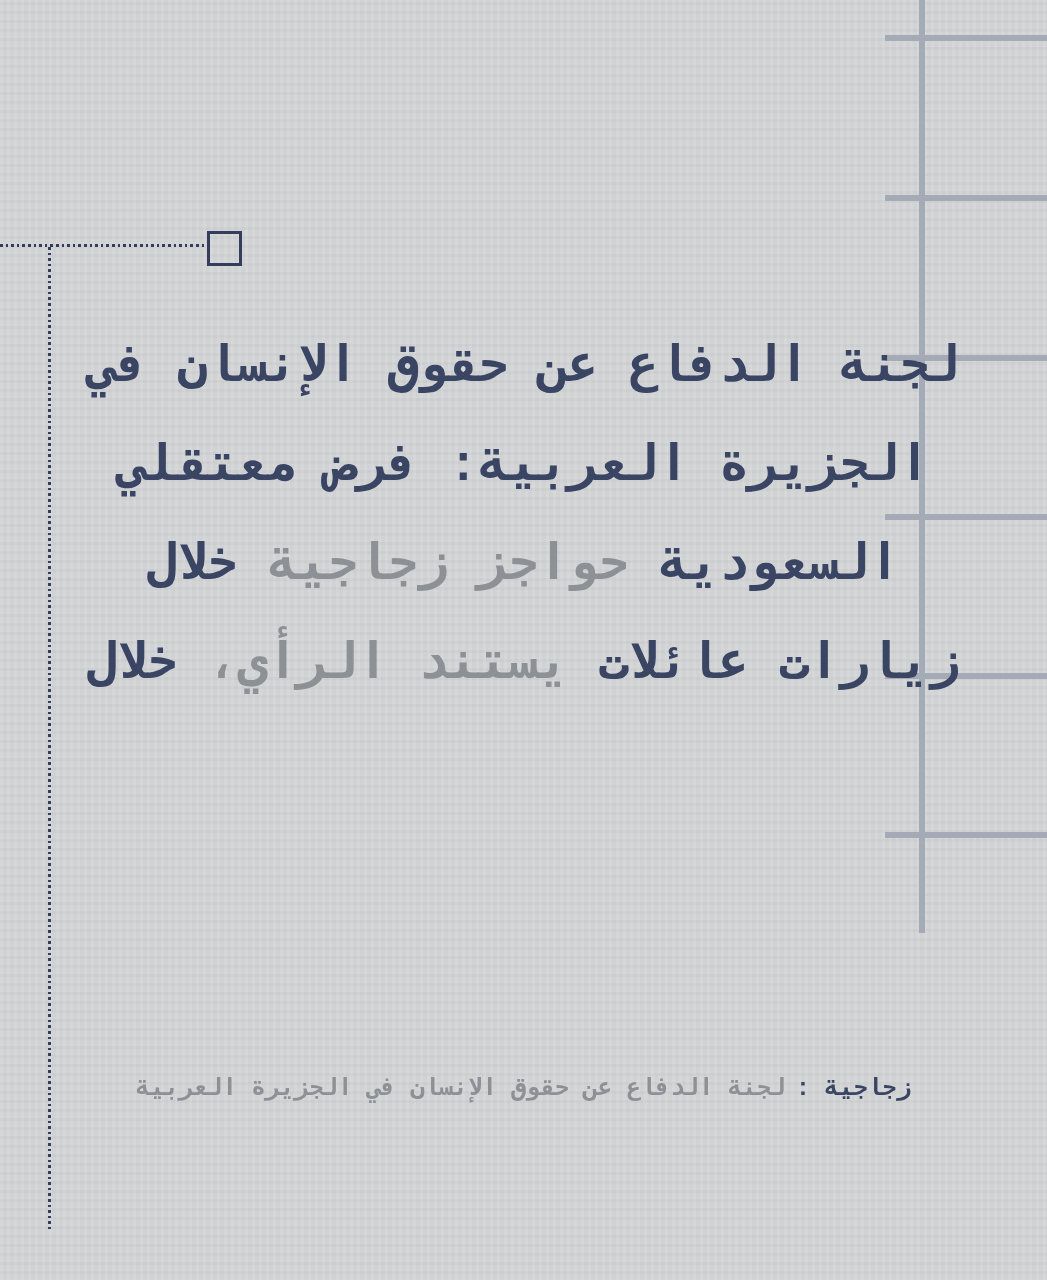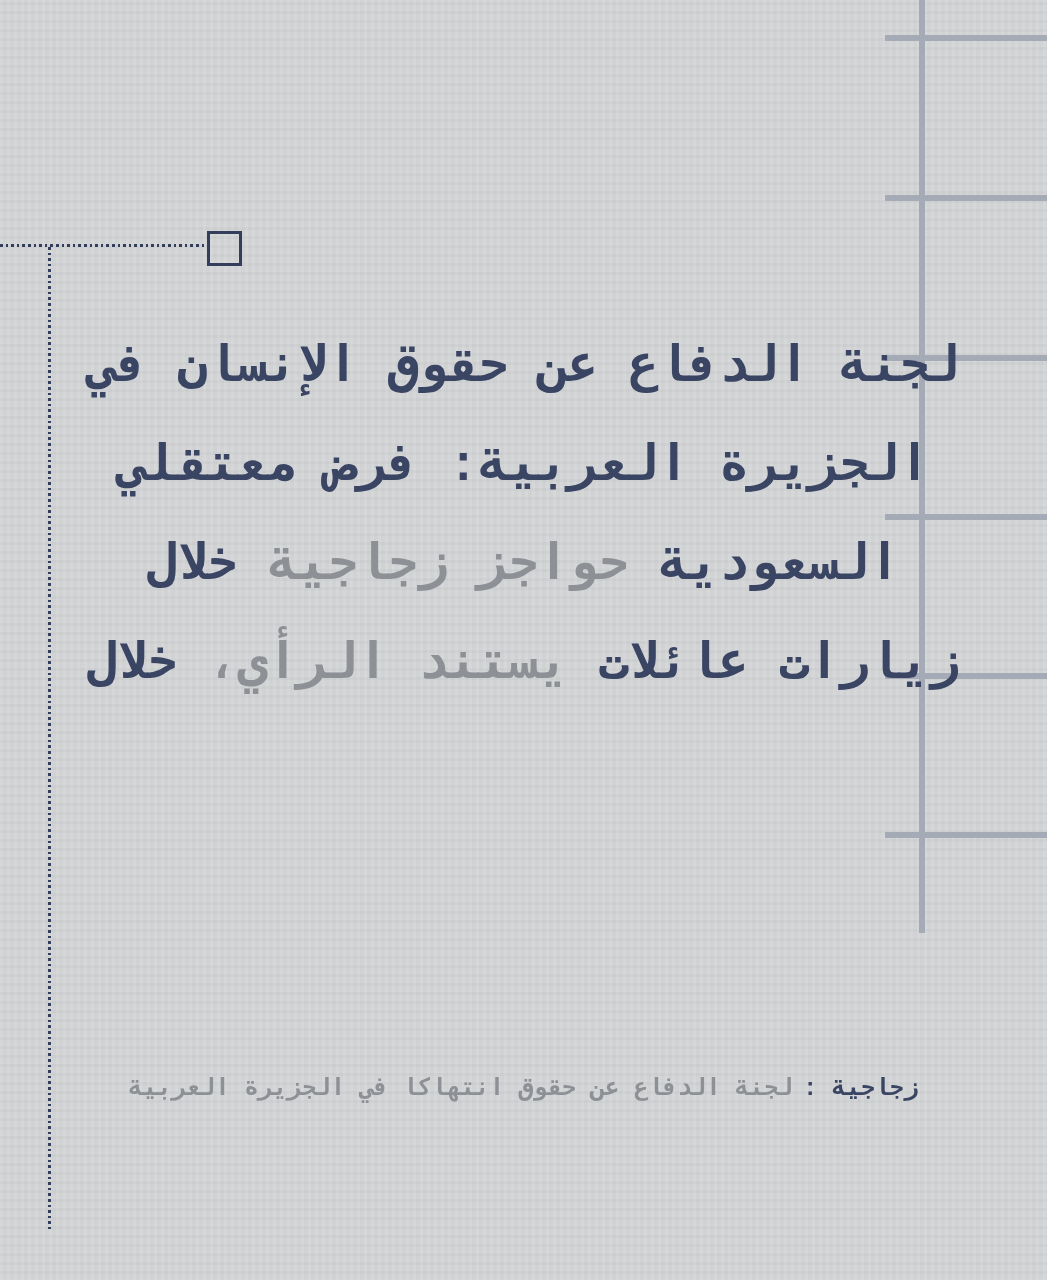--- a/index.html
+++ b/index.html
@@ -137,16 +137,16 @@
   <div class="square-outline"></div>
 
   <div class="quote">
       <div class="quote-line"><span class="seg navy">لجنة الدفاع عن حقوق الإنسان في</span></div>
       <div class="quote-line"><span class="seg navy">الجزيرة العربية: فرض معتقلي</span></div>
       <div class="quote-line"><span class="seg navy">السعودية </span><span class="seg gray">حواجز زجاجية</span><span class="seg navy"> خلال</span></div>
       <div class="quote-line"><span class="seg navy">زيارات عائلات </span><span class="seg gray">يستند الرأي،</span><span class="seg navy"> خلال</span></div>
     </div>
 
   <div class="source">
-    <span class="source-label">زجاجية :</span><span class="source-value">لجنة الدفاع عن حقوق انتهاكا في الجزيرة العربية</span>
+    <span class="source-label">زجاجية :</span><span class="source-value">لجنة الدفاع عن حقوق الإنسان في الجزيرة العربية</span>
   </div>
 
 </div>
 
 </body></html>

